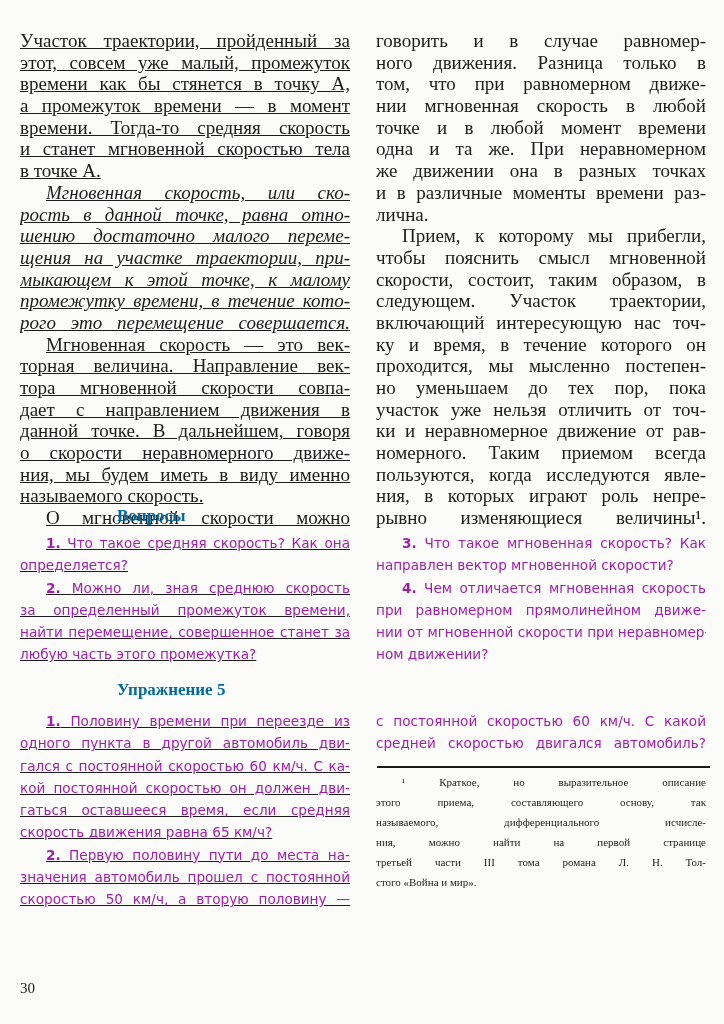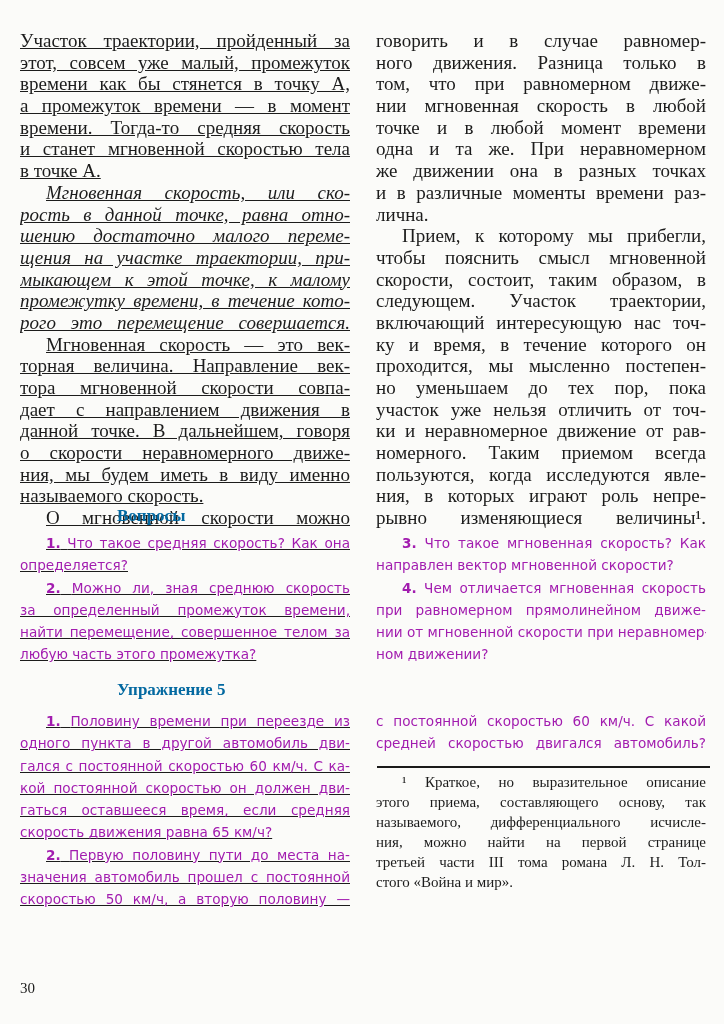--- a/index.html
+++ b/index.html
@@ -20,21 +20,21 @@
   .sans .line {
     font-family: "DejaVu Sans", "Liberation Sans", sans-serif; font-size: 13.6px;
     line-height: 22.3px; height: 22.3px; font-weight: 500; color: #a21caf;
   }
   .sans .line b { font-weight: 700; }
   .heading {
     position: absolute; font-family: "Liberation Serif", serif; font-weight: bold;
     color: #0369a1; font-size: 17px; text-align: center;
   }
   .footnote .line {
-    font-size: 15px; line-height: 20px; height: 20px;
+    font-size: 11px; line-height: 20px; height: 20px;
   }
   .rule { position: absolute; left: 377px; width: 333px; height: 2px; background: #1a1a1a; }
   .page-number { position: absolute; left: 20px; top: 980px; font-size: 15px; }
 </style>
 </head>
 <body>
 
 <div class="col left" style="top:30px;">
     <div class="line"><span>Участок траектории, пройденный за</span></div>
     <div class="line"><span>этот, совсем уже малый, промежуток</span></div>
@@ -85,21 +85,21 @@
     <div class="line"><span>ния, в которых играют роль непре-</span></div>
     <div class="line"><span>рывно изменяющиеся величины¹.</span></div>
   </div>
 
 <div class="heading" style="left:117px; top:506px;">Вопросы</div>
 <div class="col left sans" style="top:532px;">
     <div class="line indent"><b>1.</b> <span>Что такое средняя скорость? Как она</span></div>
     <div class="line last"><span>определяется?</span></div>
     <div class="line indent"><b>2.</b> <span>Можно ли, зная среднюю скорость</span></div>
     <div class="line"><span>за определенный промежуток времени,</span></div>
-    <div class="line"><span>найти перемещение, совершенное телом за</span></div>
+    <div class="line"><span>найти перемещение, совершенное станет за</span></div>
     <div class="line last"><span>любую часть этого промежутка?</span></div>
   </div>
 <div class="col right sans" style="top:532px;">
     <div class="line indent"><b>3.</b> <span>Что такое мгновенная скорость? Как</span></div>
     <div class="line last"><span>направлен вектор мгновенной скорости?</span></div>
     <div class="line indent"><b>4.</b> <span>Чем отличается мгновенная скорость</span></div>
     <div class="line"><span>при равномерном прямолинейном движе-</span></div>
     <div class="line"><span>нии от мгновенной скорости при неравномер-</span></div>
     <div class="line last"><span>ном движении?</span></div>
   </div>

